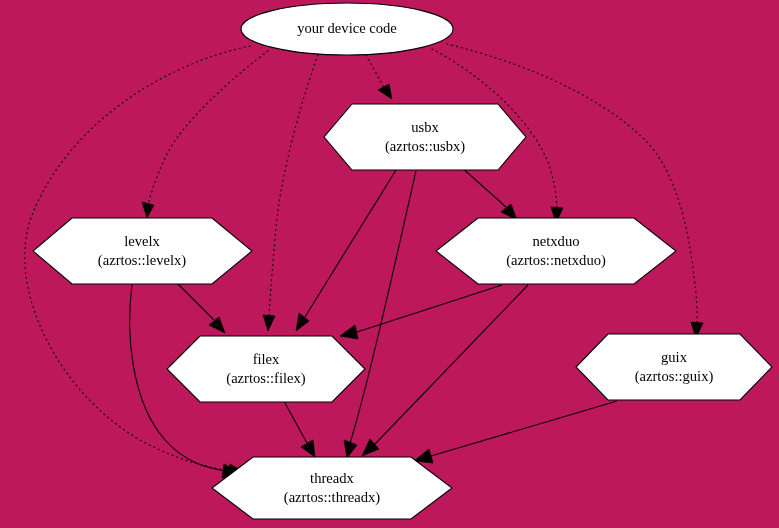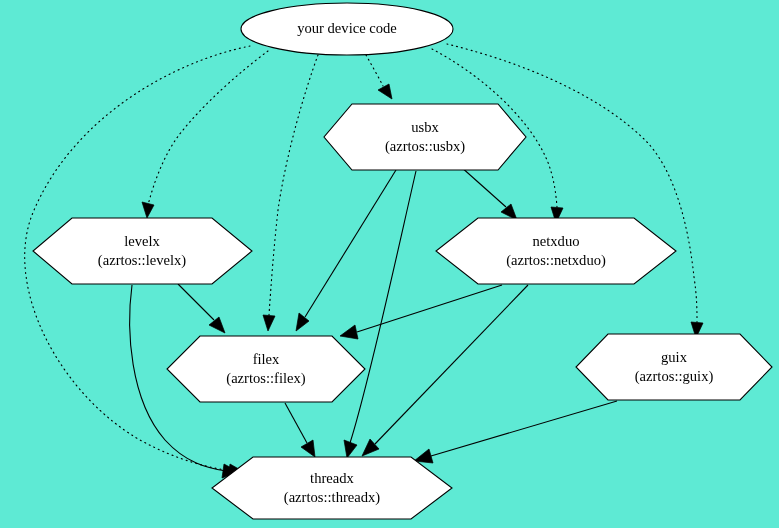--- a/index.html
+++ b/index.html
@@ -8,21 +8,21 @@
     padding: 0;
     background: #ffffff;
   }
   body {
     font-family: "Liberation Serif", "DejaVu Serif", serif;
   }
   #graph-canvas {
     position: relative;
     width: 779px;
     height: 528px;
-    background: #5eead4;
+    background: #be185d;
     overflow: hidden;
     text-align: center;
   }
   #graph-svg {
     position: absolute;
     top: 0;
     left: 0;
     width: 779px;
     height: 528px;
     display: block;

